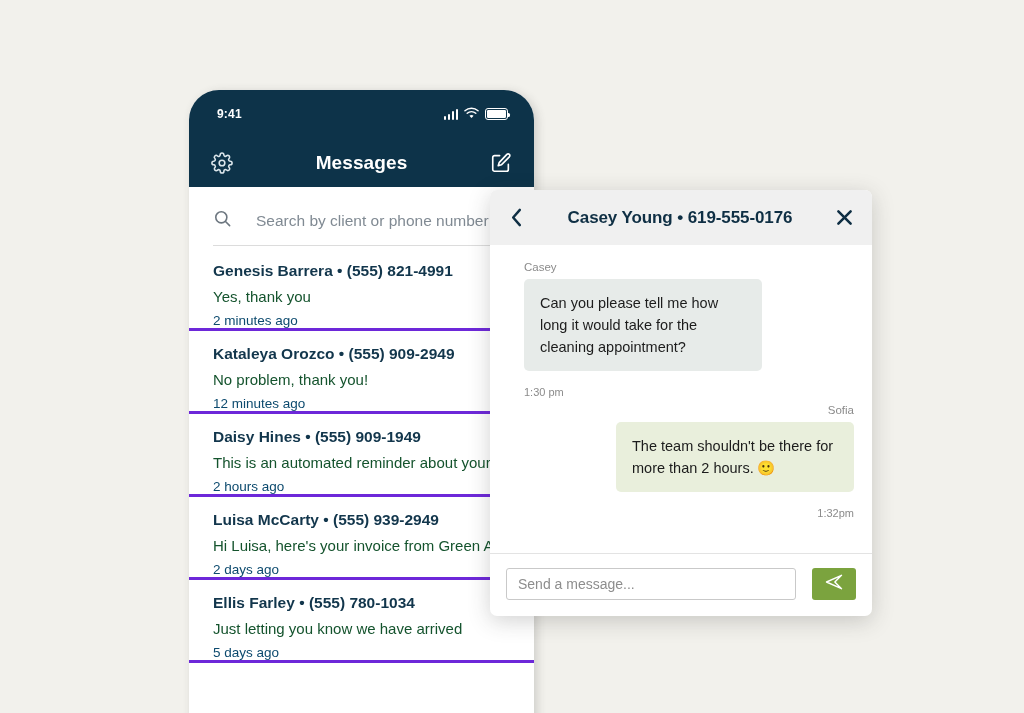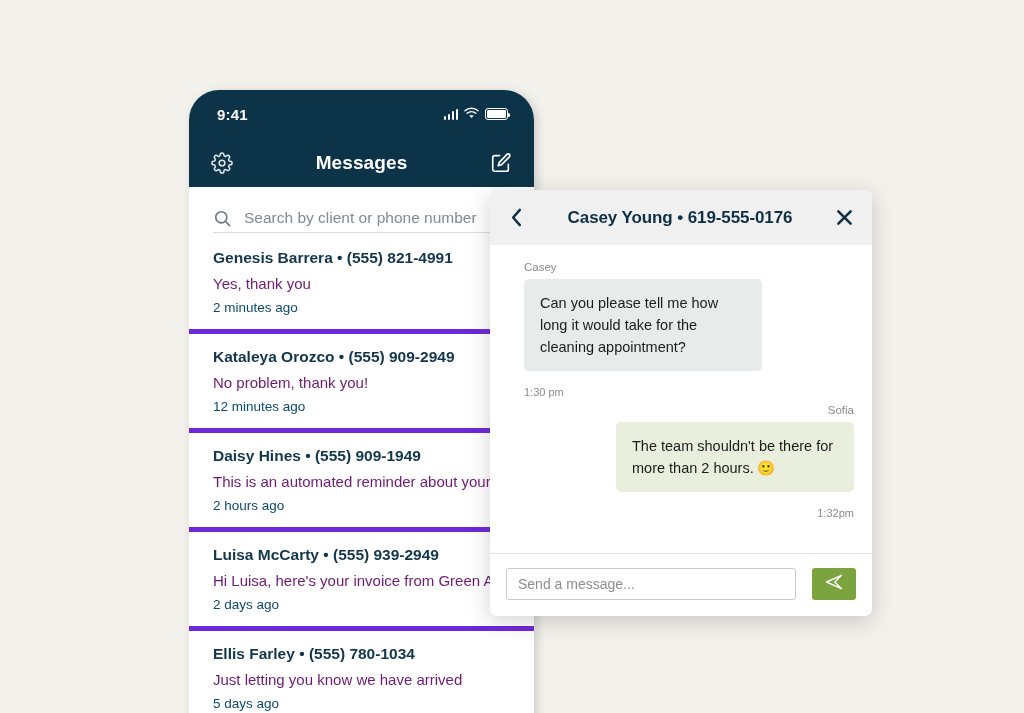--- a/index.html
+++ b/index.html
@@ -31,21 +31,21 @@
     height: 48px;
     background: #0d3349;
     display: flex;
     align-items: center;
     justify-content: space-between;
     padding: 0 26px 0 28px;
     box-sizing: border-box;
   }
   #status-time {
     color: #ffffff;
-    font-size: 15px;
+    font-size: 12px;
     font-weight: bold;
     letter-spacing: .2px;
   }
   #status-icons {
     display: flex;
     align-items: center;
     gap: 6px;
   }
   .sig-bars {
     display: flex;
@@ -113,46 +113,48 @@
     z-index: 2;
     cursor: pointer;
   }
 
   
   #search-wrap {
     padding: 22px 24px 0 24px;
   }
   #search-row {
     display: flex;
-    gap: 12px;
+    align-items: center;
+    gap: 24px;
+    padding-bottom: 13px;
     border-bottom: 1px solid #dcdcdc;
   }
   #search-placeholder {
     color: #808a93;
     font-size: 15.5px;
   }
 
   
   #convo-list {
     margin-top: 2px;
   }
   .convo {
-    padding: 14px 24px 14px 24px;
-    border-bottom: 5px solid #6d28d9;
+    padding: 14px 24px 0 24px;
+    border-bottom: 3px solid #6d28d9;
     cursor: pointer;
   }
   .convo-name {
     color: #12364c;
     font-size: 15.5px;
     font-weight: bold;
     white-space: nowrap;
     margin-bottom: 8px;
   }
   .convo-preview {
-    color: #701a75;
+    color: #14532d;
     font-size: 15px;
     white-space: nowrap;
     margin-bottom: 8px;
   }
   .convo-time {
     color: #0c4a6e;
     font-size: 13.5px;
   }
 
   

